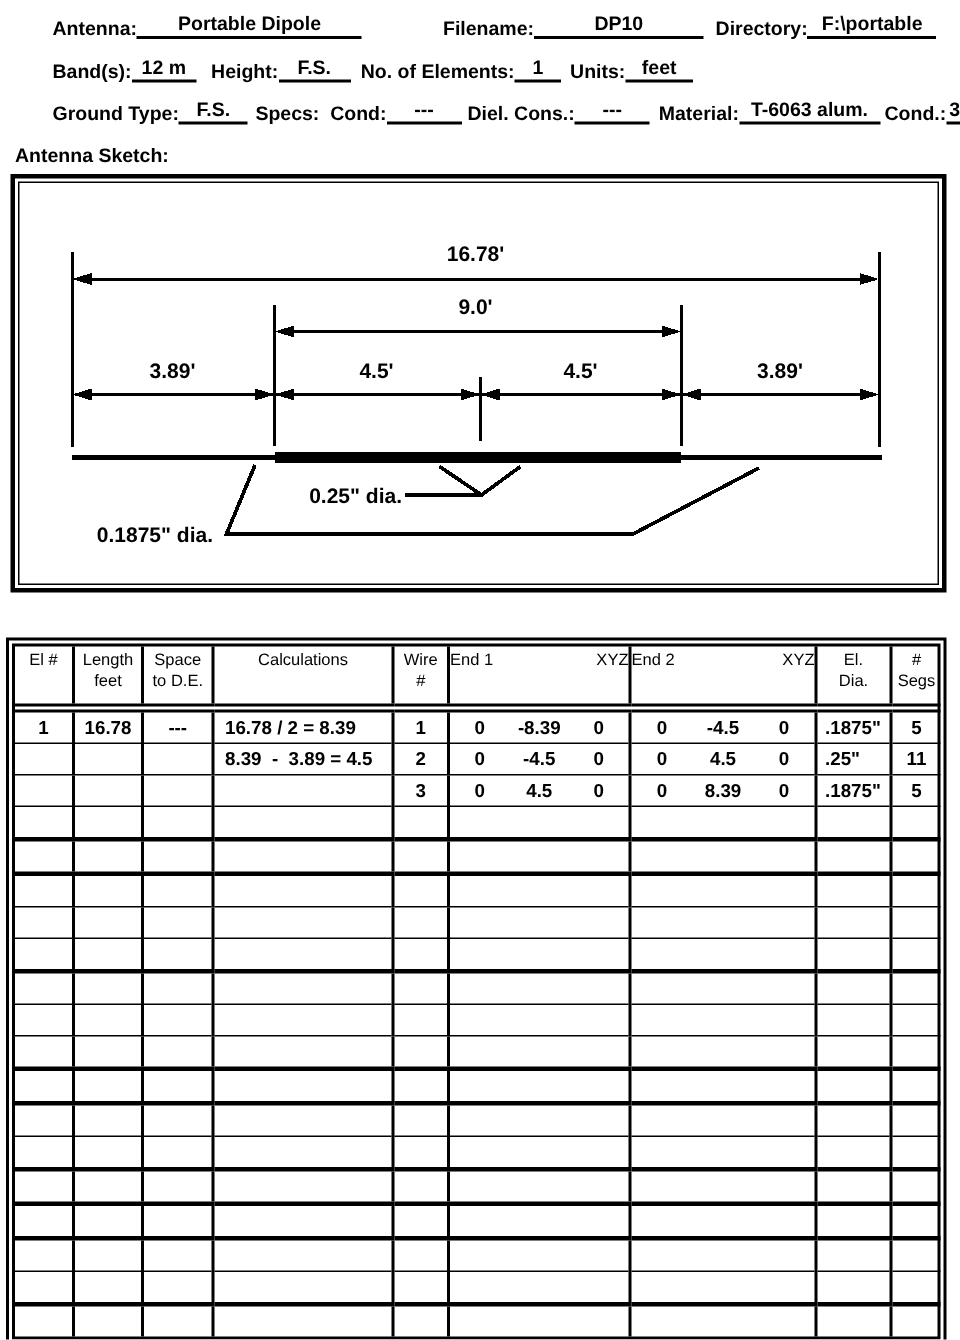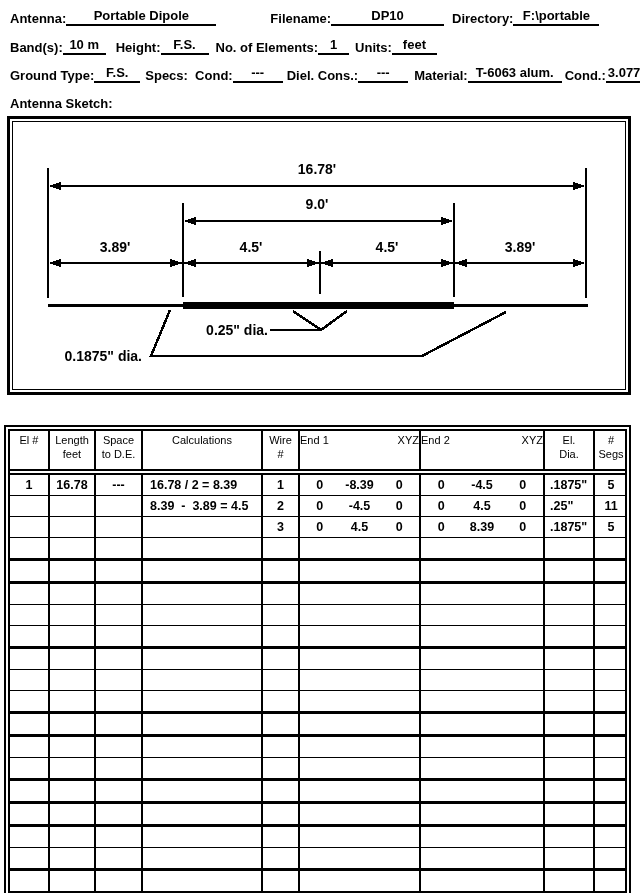--- a/index.html
+++ b/index.html
@@ -6,21 +6,21 @@
   body{
     width:640px;height:893px;background:#ffffff;color:#000;
     font-family:"Liberation Sans",sans-serif;overflow:hidden;position:relative;
   }
   
   .form{padding:0 0 0 10px;}
   .hdr-row{display:flex;align-items:flex-end;white-space:pre;}
   .hdr-row.r1{height:26px;}
   .hdr-row.r2{height:29px;}
   .hdr-row.r3{height:28px;}
-  .fld{display:flex;align-items:flex-end;}
+  .fld{display:flex;align-items:flex-end;margin-left:25px;}
   .lbl{font-weight:bold;font-size:13px;line-height:14px;white-space:pre;}
   .val{
     font-weight:bold;font-size:13px;line-height:14px;
     border-bottom:2px solid #000;text-align:center;padding:0 2px 1px 2px;
     white-space:nowrap;overflow:visible;
   }
   
   .sketch-title{font-weight:bold;font-size:13px;line-height:15px;margin:13px 0 5px 10px;}
   .sketch-frame{
     margin-left:7px;width:624px;height:279px;border:3px solid #000;
@@ -72,21 +72,21 @@
       <span class="val" style="width:109px">DP10</span>
     </span>
     <span class="fld" style="margin-left:8px">
       <span class="lbl">Directory:</span>
       <span class="val" style="width:82px">F:\portable</span>
     </span>
   </div>
   <div class="hdr-row r2">
     <span class="fld">
       <span class="lbl">Band(s):</span>
-      <span class="val" style="width:39px">10 m</span>
+      <span class="val" style="width:39px">12 m</span>
     </span>
     <span class="fld" style="margin-left:10px">
       <span class="lbl">Height:</span>
       <span class="val" style="width:44px">F.S.</span>
     </span>
     <span class="fld" style="margin-left:7px">
       <span class="lbl">No. of Elements:</span>
       <span class="val" style="width:27px">1</span>
     </span>
     <span class="fld" style="margin-left:6px">

